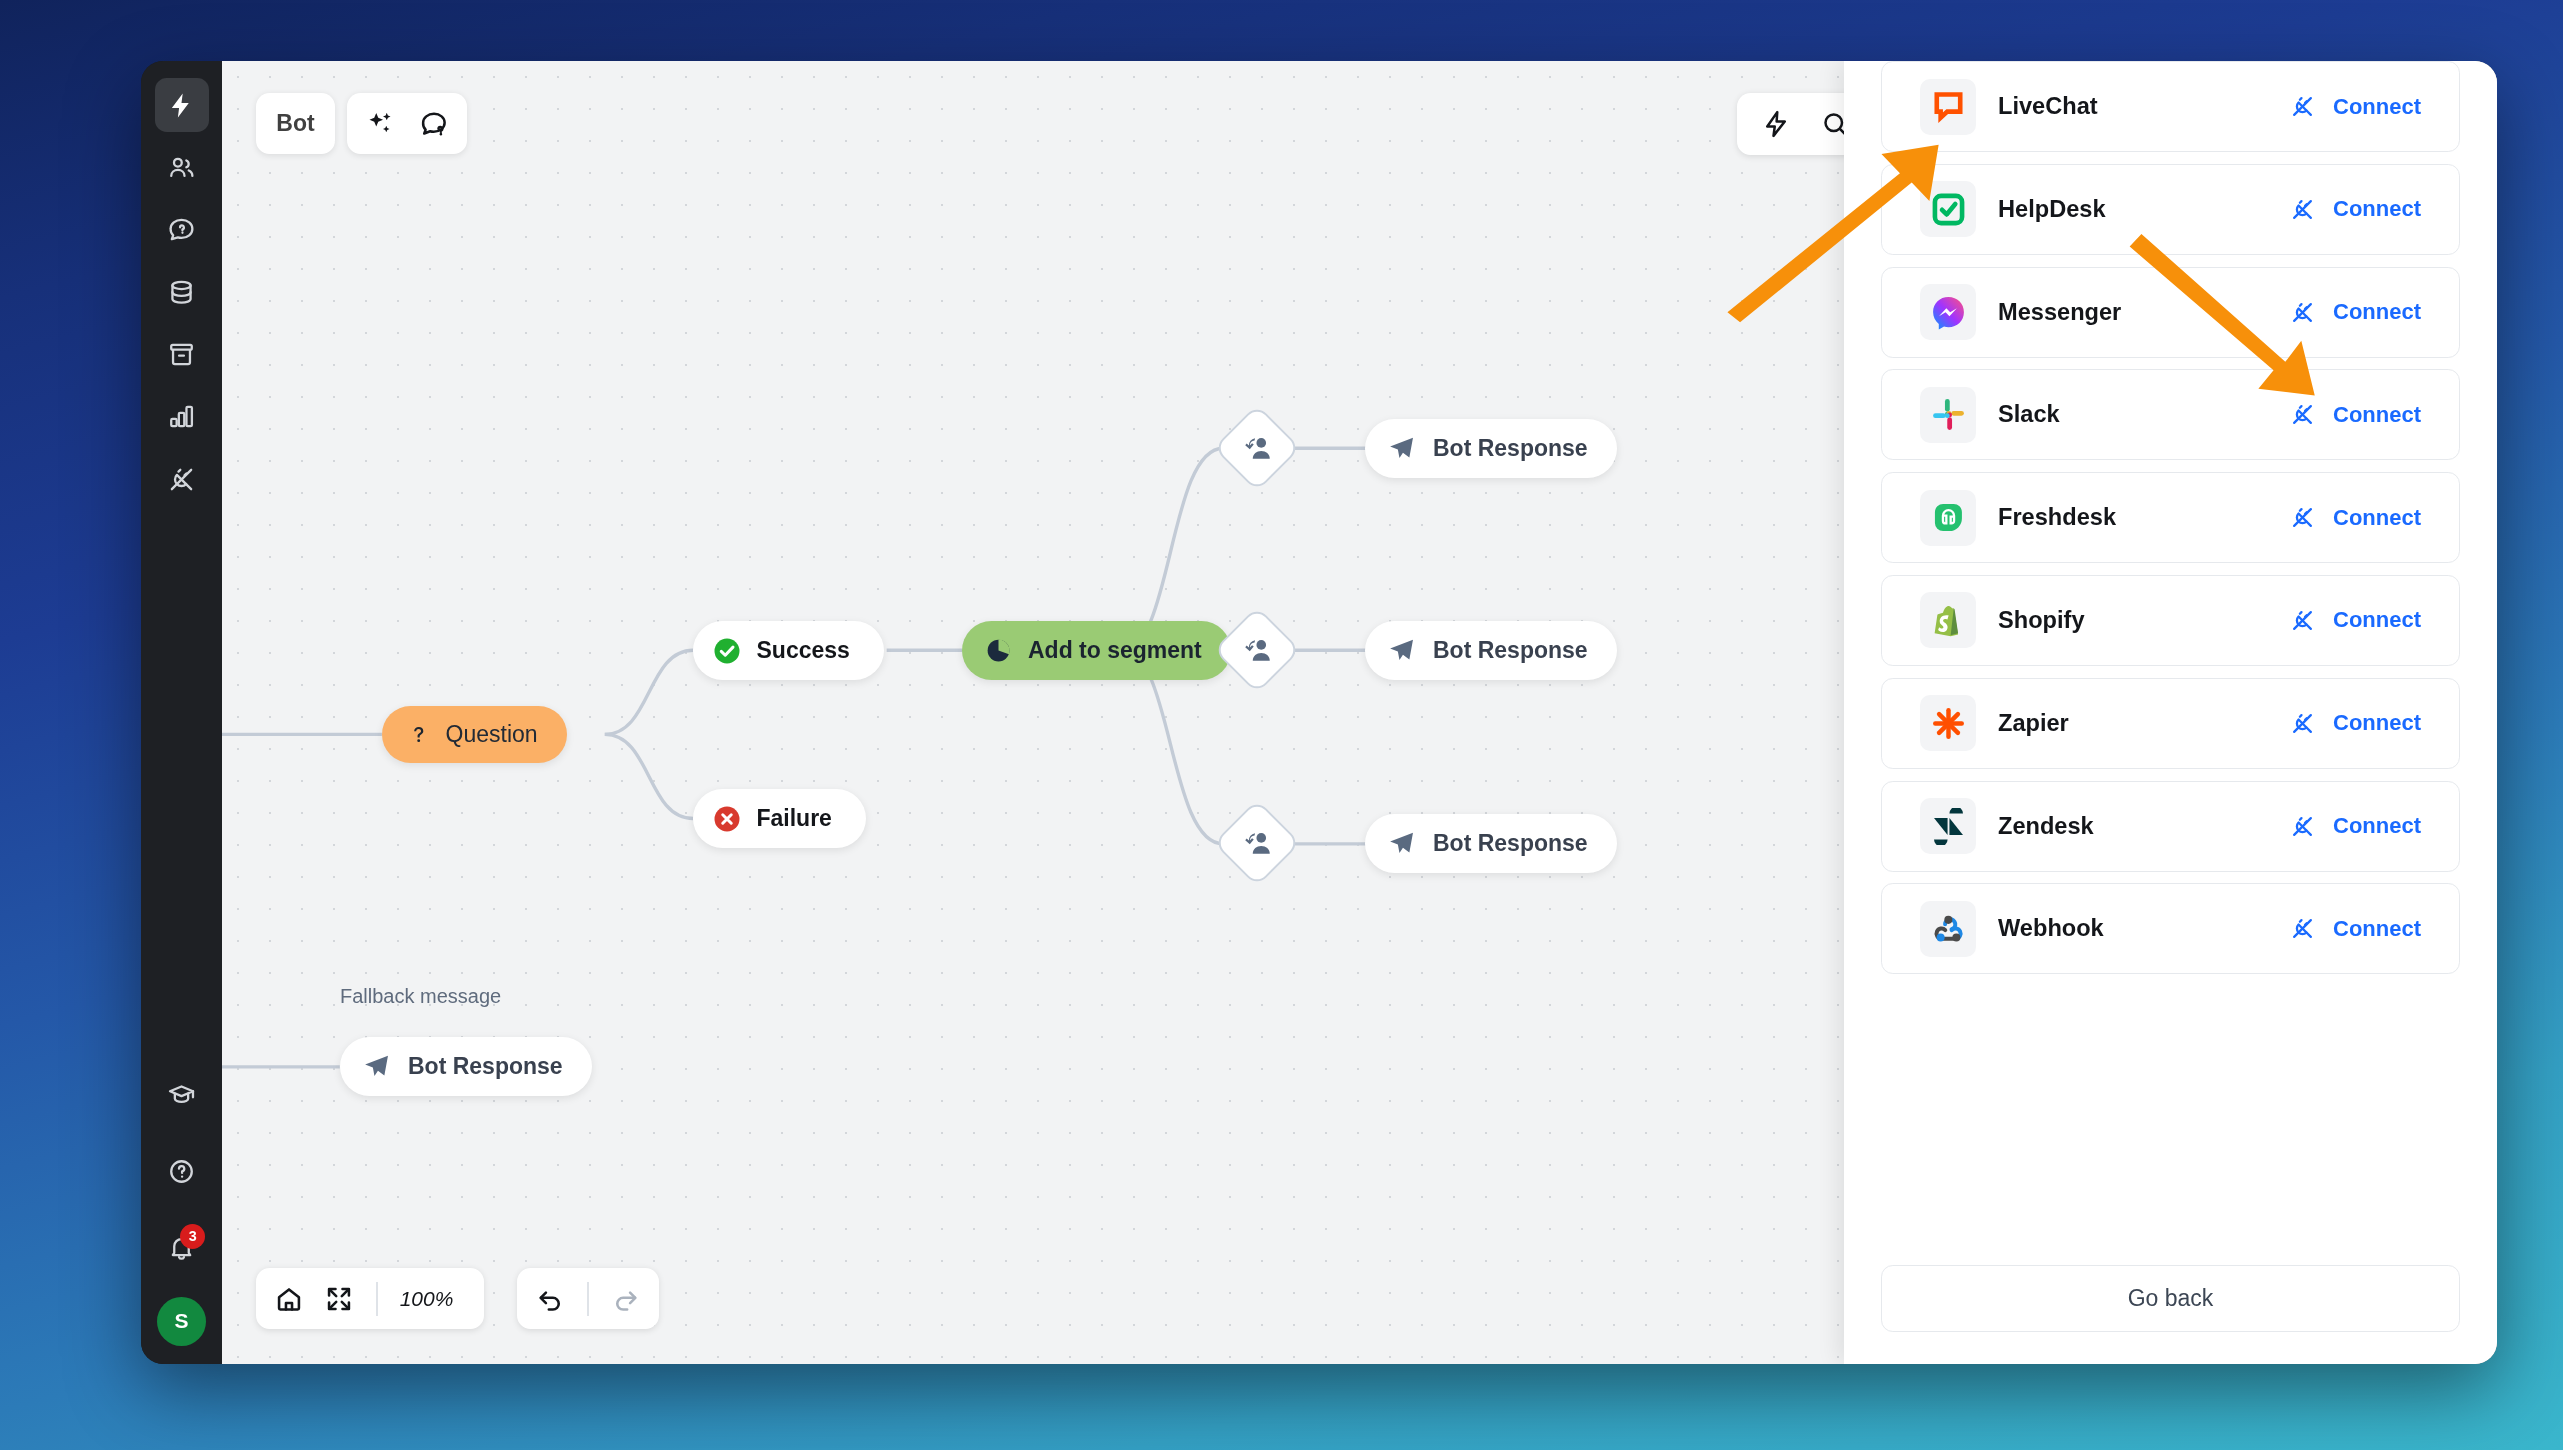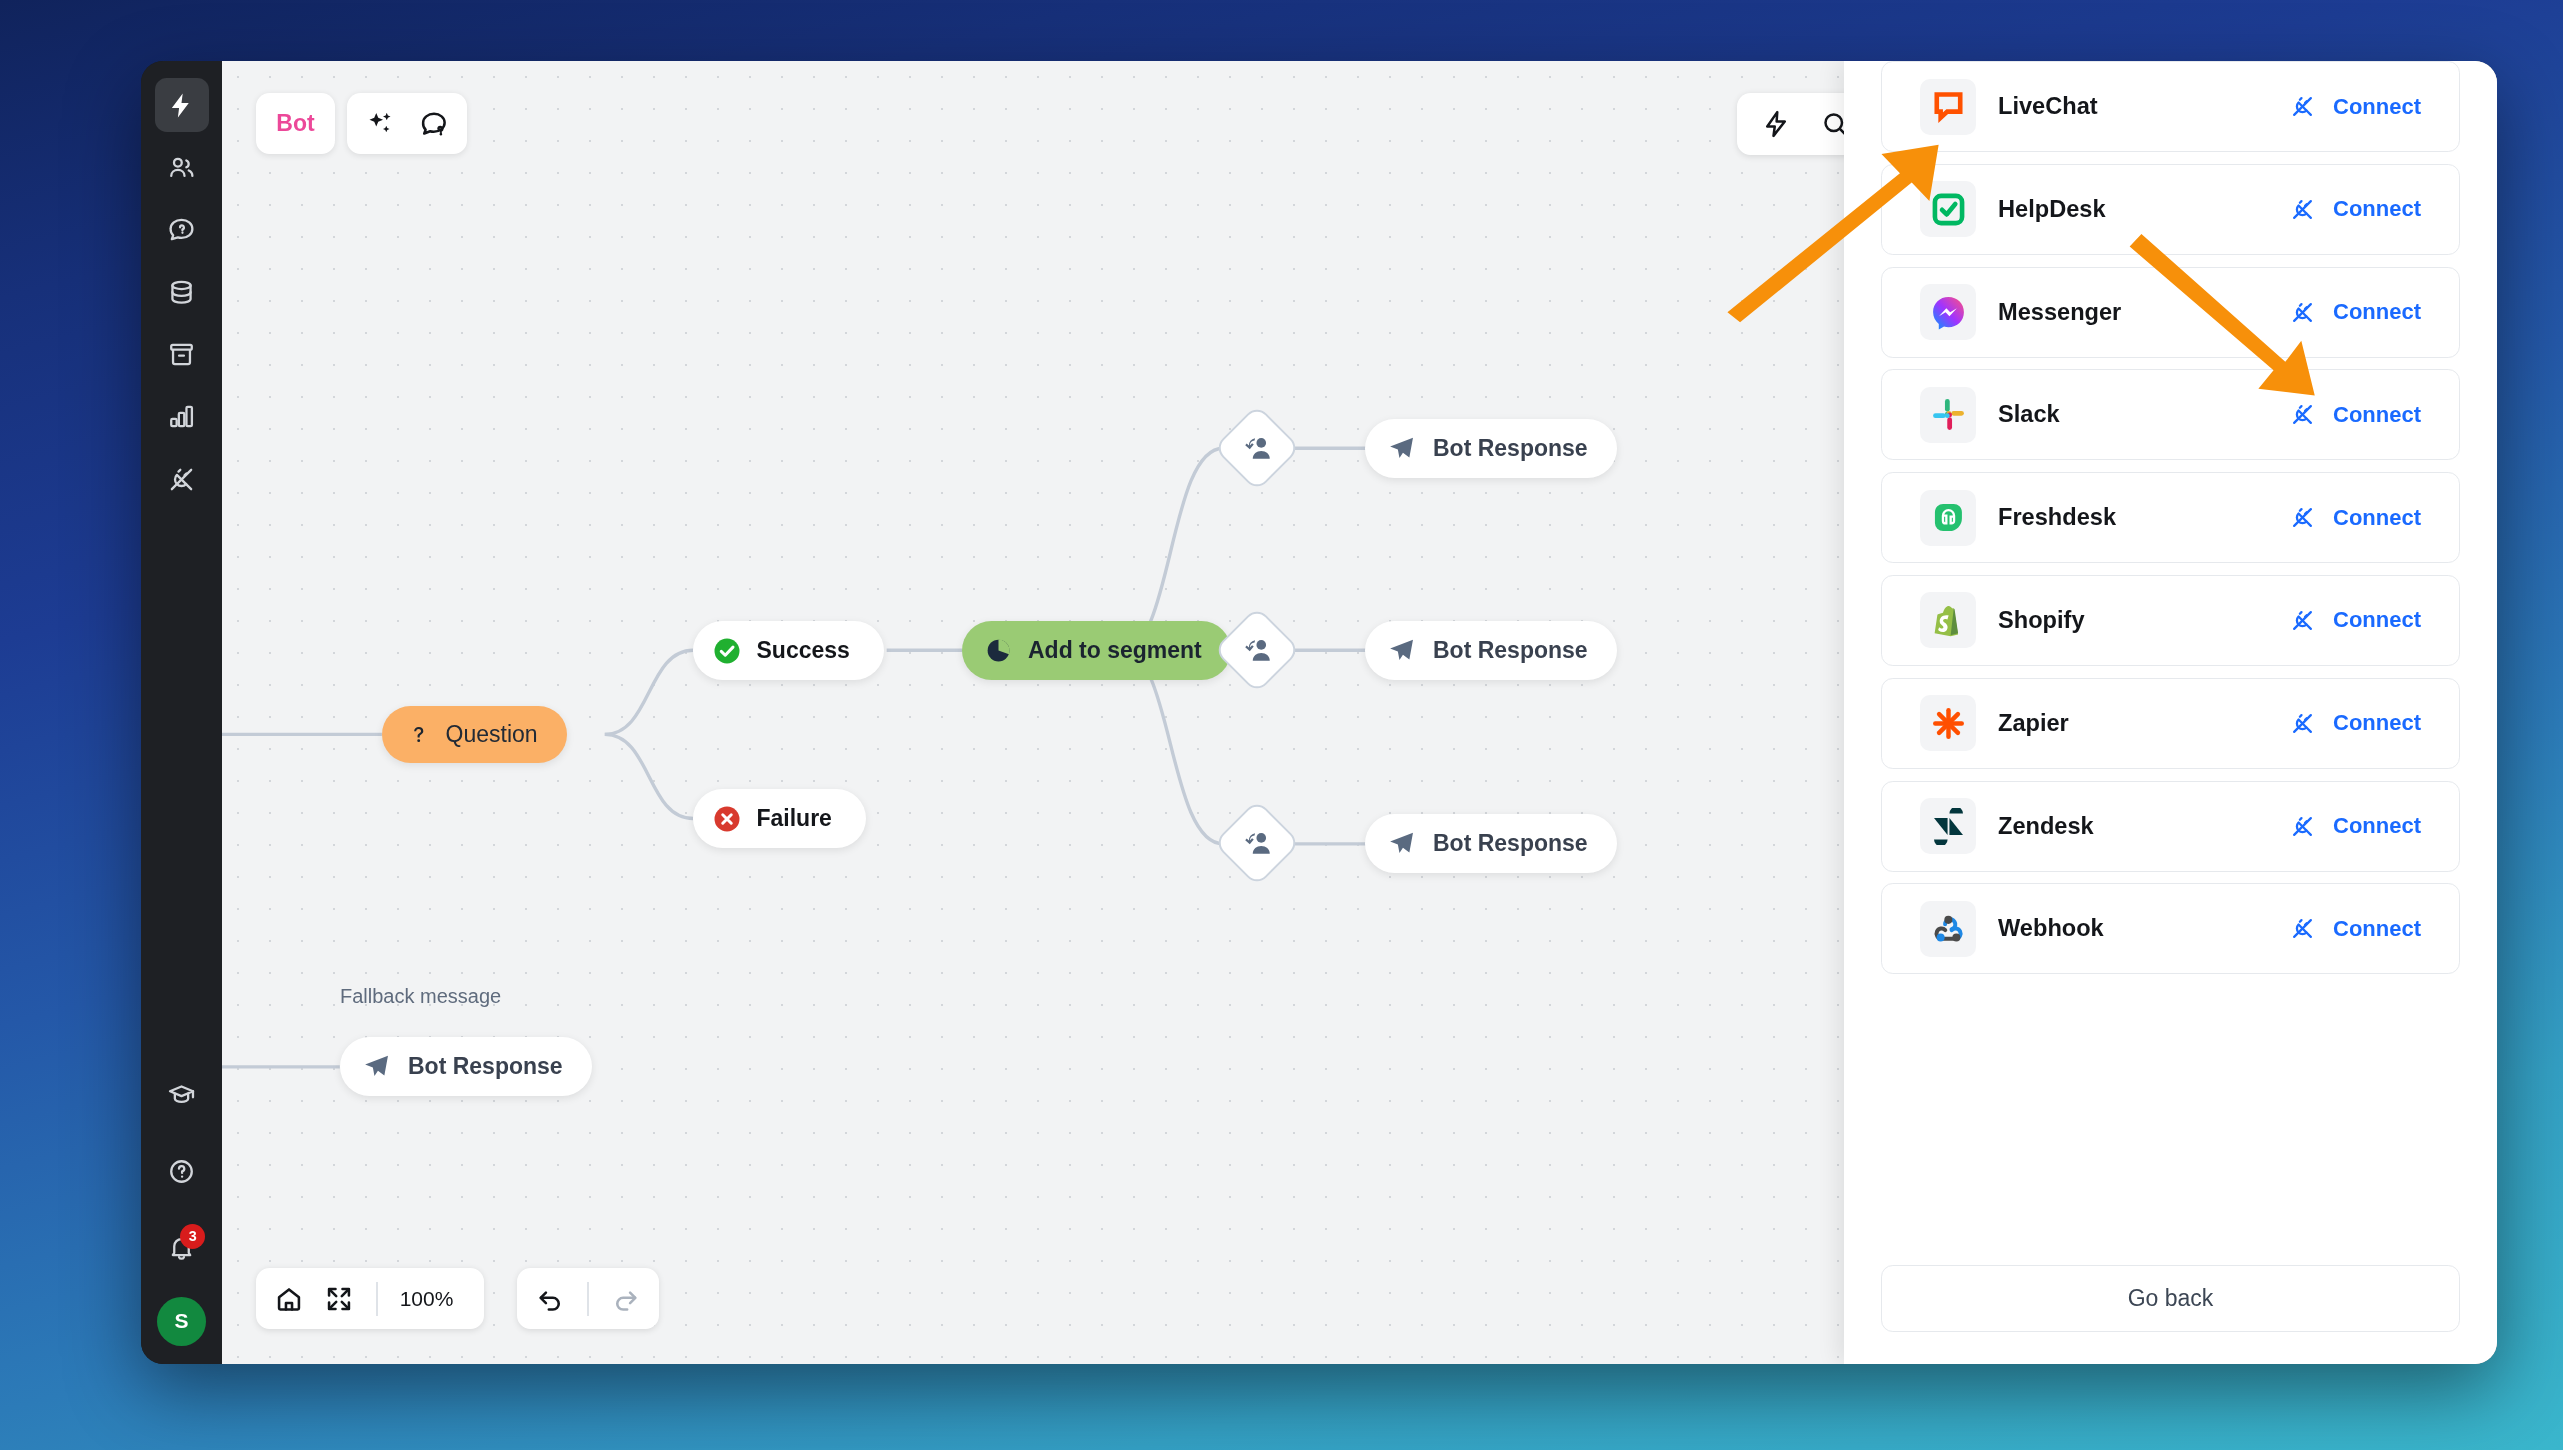--- a/index.html
+++ b/index.html
@@ -90,21 +90,21 @@
   }
 
   
   .chip-row { position: absolute; left: 34px; top: 32px; display: flex; gap: 11.8px; z-index: 6; }
   .chip {
     background: #fff; border-radius: 13.5px;
     height: 61px; display: flex; align-items: center; justify-content: center;
     box-shadow: 0 1.7px 5.9px rgba(0,0,0,.09);
     cursor: pointer;
   }
-  .chip-bot { width: 79px; font-size: 23px; font-weight: bold; color: #ec4899; }
+  .chip-bot { width: 79px; font-size: 23px; font-weight: bold; color: #404040; }
   .chip-icons { padding: 0 18.5px; gap: 23.6px; }
   .chip-icons svg { width: 30px; height: 30px; }
 
   
   .toolbar-group {
     position: absolute; top: 32px; z-index: 7;
     background: #fff; border-radius: 13.5px;
     box-shadow: 0 1.7px 6.7px rgba(0,0,0,.1);
     display: flex; align-items: center;
   }
@@ -189,21 +189,21 @@
   }
   .ctrl-zoom { left: 34px; padding: 0 8.4px; }
   .ctrl-undo { left: 295px; padding: 0 8.4px; }
   .ctrl-btn {
     width: 50px; height: 50px; border-radius: 10px;
     display: flex; align-items: center; justify-content: center; cursor: pointer;
   }
   .ctrl-btn svg { width: 28px; height: 28px; stroke: #14161a; fill: none; stroke-width: 2.2; stroke-linecap: round; stroke-linejoin: round; }
   .ctrl-btn.dim svg { stroke: #aab2bd; }
   .divider { width: 1.7px; height: 34px; background: #dfe3e8; margin: 0 11.8px; }
-  .zoom-val { font-size: 21px; color: #14161a; padding: 0 22px 0 10px; }
+  .zoom-val { font-size: 21px; color: #14161a; padding: 0 22px 0 10px; font-style: italic; }
 
   
   .support-widget {
     position: absolute; right: 30px; bottom: 22px;
     background: #4e5f7e; color: #fff;
     border-radius: 10px;
     height: 61px; padding: 0 22px;
     display: flex; align-items: center; gap: 13.5px;
     font-size: 23px; font-weight: bold;
     z-index: 8; cursor: pointer; white-space: nowrap;

